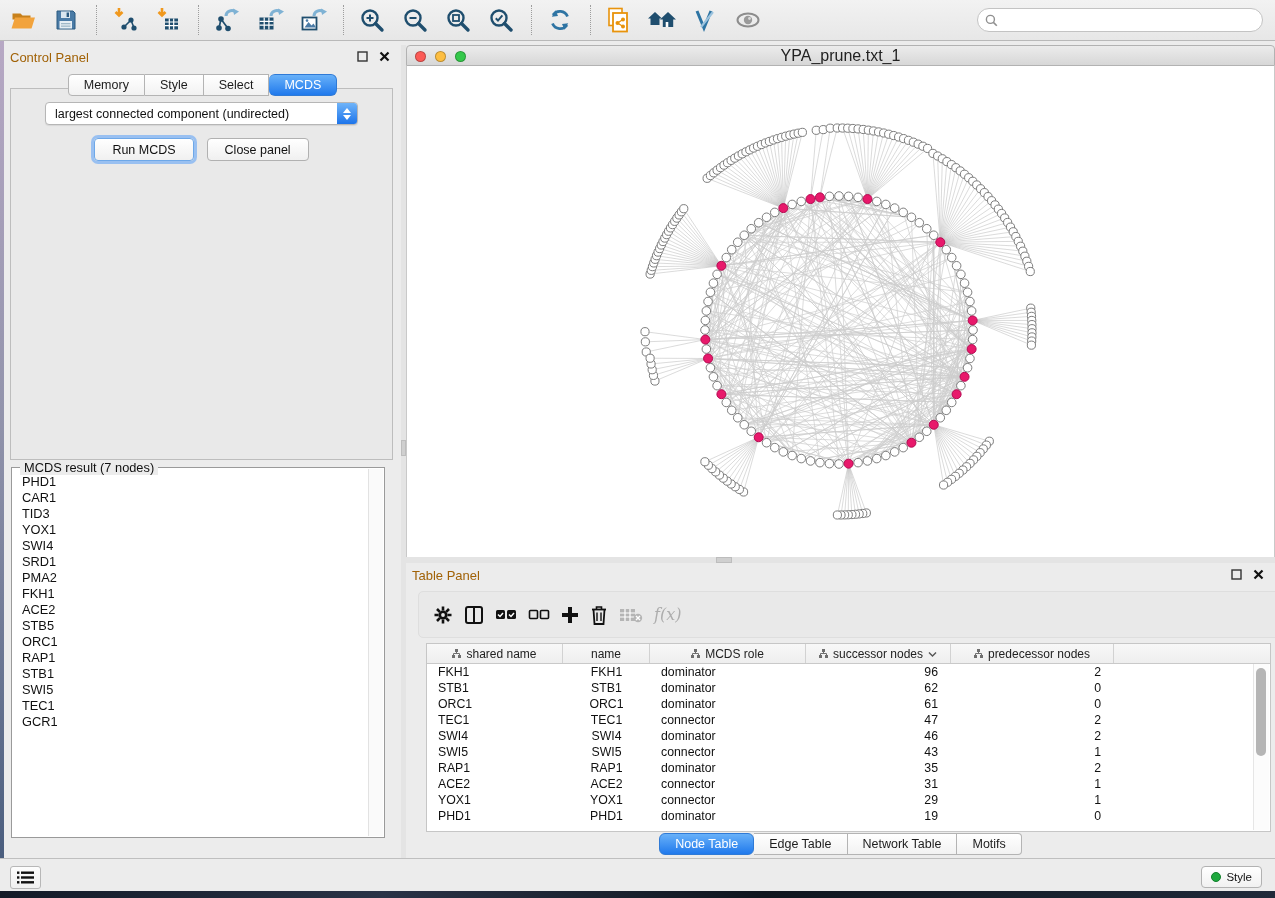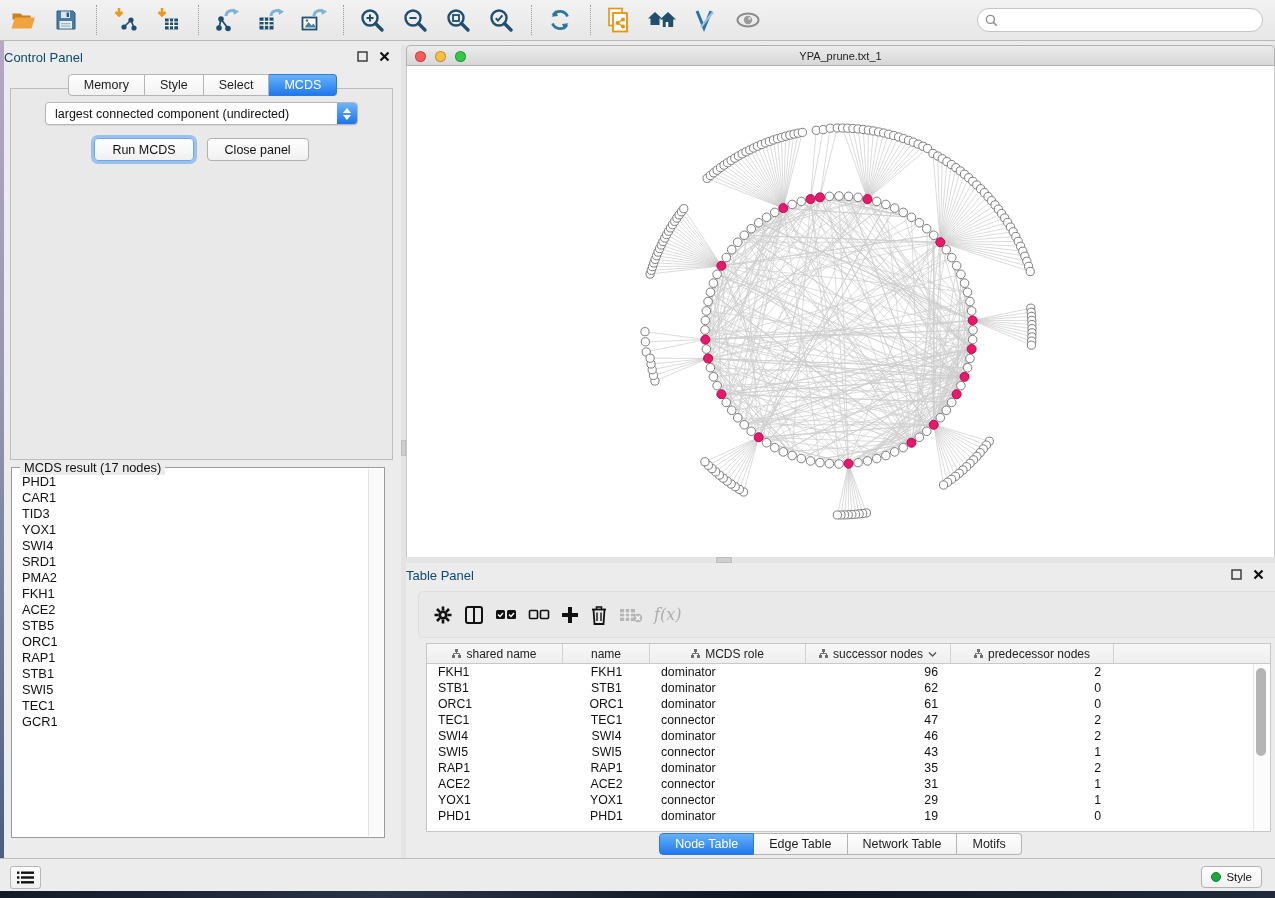--- a/index.html
+++ b/index.html
@@ -8,28 +8,28 @@
   .desk-left{position:absolute;left:0;top:41px;width:4px;height:857px;background:linear-gradient(#b7a8c4,#9193ab 45%,#44597a);}
   .desk-bottom{position:absolute;left:0;top:891px;width:1275px;height:7px;background:linear-gradient(90deg,#131a27,#2a3347 30%,#10161f 60%,#202a3a);}
   
   .toolbar{position:absolute;left:0;top:0;width:1275px;height:41px;background:linear-gradient(#f2f2f2,#e7e7e7);border-bottom:1px solid #b9b9b9;display:flex;align-items:center;box-sizing:border-box;padding-left:8px;}
   .tbtn{width:30px;height:32px;border:none;background:transparent;display:flex;align-items:center;justify-content:center;padding:0;margin-right:13px;}
   .tsep{width:1px;height:30px;border-left:1px dotted #9d9d9d;margin:0 12px 0 2px;}
   .search-wrap{position:absolute;right:12px;top:8px;width:286px;height:24px;border:1px solid #c3c3c3;border-radius:12px;background:#fff;display:flex;align-items:center;padding-left:7px;box-sizing:border-box;}
   .search-wrap input{border:none;outline:none;flex:1;font-size:12px;background:transparent;margin-left:4px;font-family:"Liberation Sans",sans-serif;}
   
   .cpanel{position:absolute;left:4px;top:45px;width:397px;height:813px;background:#ececec;}
-  .phead{position:relative;height:24px;font-size:13px;color:#0c4a6e;display:flex;align-items:center;padding-left:0;}
+  .phead{position:relative;height:24px;font-size:13px;color:#a16207;display:flex;align-items:center;padding-left:6px;}
   .phead .pbtns{position:absolute;right:10px;top:5px;display:flex;gap:9px;}
   .pbtn{width:13px;height:13px;display:flex;align-items:center;justify-content:center;background:transparent;border:none;padding:0;}
   .ctabs{position:absolute;left:0;top:29px;width:100%;display:flex;justify-content:center;z-index:3;}
   .tab{height:20px;line-height:20px;padding:0 15px;font-size:12.5px;background:linear-gradient(#ffffff,#f2f2f2);border:1px solid #b4b4b4;border-left:none;color:#1c1c1c;}
   .tab:first-child{border-left:1px solid #b4b4b4;border-radius:4px 0 0 4px;}
   .tab:last-child{border-radius:0 4px 4px 0;}
-  .tab.active{background:linear-gradient(#68b1f9,#2079ec);color:#fff;border-color:#2f7ad6;}
+  .tab.active{background:linear-gradient(#68b1f9,#2079ec);color:#fff;border-color:#2f7ad6;border-radius:6px;}
   .tabpane{position:absolute;left:6px;top:43px;width:383px;height:372px;background:#e9e9e9;border:1px solid #bdbdbd;box-sizing:border-box;}
   .optlabel{margin-top:30px;text-align:center;font-size:13px;color:#111;}
   .combo{position:relative;margin:13px auto 0;width:313px;height:23px;background:#fff;border:1px solid #b6b6b6;border-radius:4px;box-sizing:border-box;display:flex;align-items:center;box-shadow:0 1px 1px rgba(0,0,0,.08);}
   .combo .val{flex:1;font-size:12.5px;color:#111;padding-left:9px;white-space:nowrap;overflow:hidden;}
   .combo .stepper{width:20px;height:21px;border-radius:0 3px 3px 0;background:linear-gradient(#6fb4f9,#1d74ea);display:flex;flex-direction:column;align-items:center;justify-content:center;gap:2px;}
   .btnrow{margin-top:13px;display:flex;justify-content:center;gap:13px;}
   .mbtn{height:23px;padding:0 17px;font-size:12.5px;color:#111;background:linear-gradient(#ffffff,#f0f0f0);border:1px solid #b1b1b1;border-radius:4px;font-family:"Liberation Sans",sans-serif;}
   .mbtn.focus{box-shadow:0 0 0 3px rgba(110,170,246,.65);border-color:#6ea8e8;}
   .resultbox{position:absolute;left:7px;top:422px;width:374px;height:371px;border:1px solid #9a9a9a;background:#fff;box-sizing:border-box;}
   .resultbox .legend{position:absolute;left:8px;top:-8px;background:#ececec;padding:0 4px;font-size:12.8px;color:#111;}
@@ -40,21 +40,21 @@
   .vsplit{position:absolute;left:401px;top:45px;width:5px;height:813px;background:#e4e4e4;}
   .vsplit .grip{position:absolute;left:0;top:395px;width:5px;height:16px;background:#cfcfcf;border:1px solid #bdbdbd;box-sizing:border-box;}
   .hsplit{position:absolute;left:406px;top:557px;width:869px;height:6px;background:#e4e4e4;}
   .hsplit .grip{position:absolute;left:310px;top:0;width:16px;height:6px;background:#cfcfcf;border:1px solid #bdbdbd;box-sizing:border-box;}
   
   .netwin{position:absolute;left:406px;top:45px;width:869px;height:512px;}
   .nettitle{position:relative;height:21px;background:linear-gradient(#ececec,#d7d7d7);border:1px solid #b2b2b2;border-radius:4px 4px 0 0;box-sizing:border-box;}
   .lights{position:absolute;left:8px;top:5px;display:flex;gap:9px;}
   .light{width:11px;height:11px;border-radius:50%;box-sizing:border-box;padding:0;border:1px solid rgba(0,0,0,.25);}
   .light.red{background:#fc5b57;}.light.yellow{background:#fdbe41;}.light.green{background:#34c84a;}
-  .nettitle .title{text-align:center;font-size:11px;line-height:20px;color:#222;}
+  .nettitle .title{text-align:center;font-size:16px;line-height:20px;color:#222;}
   .netcanvas{position:relative;width:869px;height:491px;background:#fff;border-left:1px solid #c9c9c9;border-right:1px solid #c9c9c9;box-sizing:border-box;}
   
   .tpanel{position:absolute;left:406px;top:563px;width:869px;height:295px;background:#ececec;}
   .ttoolbar{position:absolute;left:12px;top:28px;width:872px;height:47px;background:#e9e9e9;border:1px solid #dedede;border-radius:5px;display:flex;align-items:center;padding-left:14px;box-sizing:border-box;gap:11px;}
   .ttb{background:transparent;border:none;padding:0;display:flex;align-items:center;}
   .fx{font-family:"DejaVu Serif",serif;font-style:italic;font-size:16px;color:#adadad;}
   .dtable{position:absolute;left:20px;top:80px;width:845px;height:189px;background:#fff;border:1px solid #c6c6c6;box-sizing:border-box;overflow:hidden;}
   .thead{display:flex;height:19px;background:linear-gradient(#f8f8f8,#eeeeee);border-bottom:1px solid #c9c9c9;}
   .th{position:relative;display:flex;align-items:center;justify-content:center;gap:5px;font-size:12px;color:#222;border-right:1px solid #d2d2d2;box-sizing:border-box;}
   .th:last-child{border-right:none;}
@@ -252,21 +252,21 @@
               <path d="M0 0 4 5 8 0z" fill="#fff"></path>
             </svg>
         </span>
       </div>
       <div class="btnrow">
         <button class="mbtn focus">Run MCDS</button>
         <button class="mbtn">Close panel</button>
       </div>
     </div>
     <div class="resultbox">
-      <span class="legend">MCDS result (17 nodes)</span>
+      <span class="legend">MCDS result (7 nodes)</span>
       <div class="resultlist" id="mcds-list">
           <div>PHD1</div>
           <div>CAR1</div>
           <div>TID3</div>
           <div>YOX1</div>
           <div>SWI4</div>
           <div>SRD1</div>
           <div>PMA2</div>
           <div>FKH1</div>
           <div>ACE2</div>

